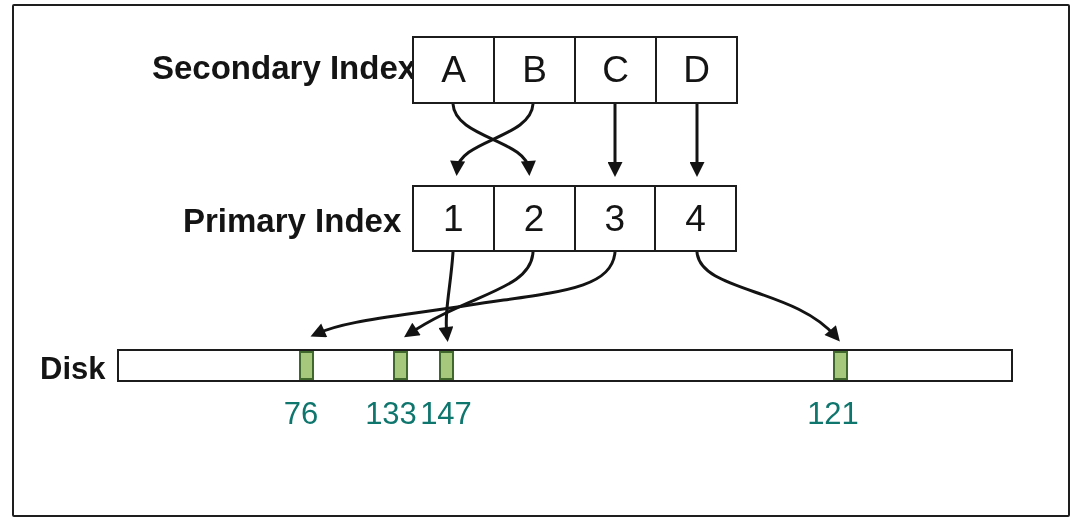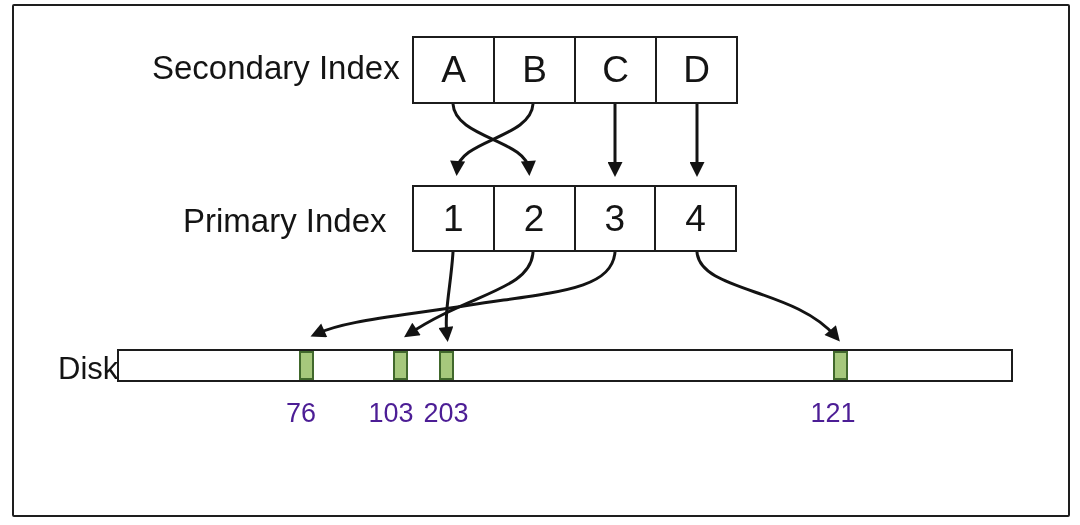--- a/index.html
+++ b/index.html
@@ -4,24 +4,24 @@
 <style>
   html,body{margin:0;padding:0;background:#ffffff;}
   body{
     width:1080px;height:525px;position:relative;overflow:hidden;
     font-family:"Liberation Sans","DejaVu Sans",sans-serif;color:#111;
   }
   .frame{
     position:absolute;left:12px;top:4px;width:1058px;height:513px;
     border:2px solid #1e1e1e;border-radius:2px;box-sizing:border-box;
   }
-  .row-label{position:absolute;font-size:33px;line-height:33px;white-space:nowrap;color:#141414;}
+  .row-label{position:absolute;font-size:33px;line-height:33px;white-space:nowrap;color:#141414;font-weight:bold;}
   #secondary-label{left:152px;top:51px;}
   #primary-label{left:183px;top:204px;}
-  #disk-label{left:40px;top:352px;font-size:31px;margin-left:18px;}
+  #disk-label{left:40px;top:352px;font-size:31px;}
   .index-row{
     position:absolute;display:flex;box-sizing:border-box;
     border:2px solid #1c1c1c;background:#fff;
   }
   #secondary-row{left:412px;top:36px;width:326px;height:68px;}
   #primary-row{left:412px;top:185px;width:325px;height:67px;}
   .cell{
     flex:1;display:flex;align-items:center;justify-content:center;
     font-size:37px;color:#141414;border-left:2px solid #1c1c1c;
   }
@@ -32,22 +32,22 @@
   }
   .disk-block{
     position:absolute;top:0;bottom:0;width:15px;box-sizing:border-box;
     background:#a6c87c;border:2px solid #41682c;
   }
   #block-76{left:180px;}
   #block-103{left:274px;}
   #block-107{left:320px;}
   #block-211{left:714px;}
   .offset-label{
-    position:absolute;top:399px;font-size:27px;line-height:29px;
-    transform:translateX(-50%);color:#4c1d95;white-space:nowrap;
+    position:absolute;top:399px;font-size:31px;line-height:29px;
+    transform:translateX(-50%);color:#0f766e;white-space:nowrap;
   }
   #offset-76{left:301px;}
   #offset-103{left:391px;}
   #offset-107{left:446px;}
   #offset-211{left:833px;}
   #arrow-layer{position:absolute;left:0;top:0;pointer-events:none;}
   .arrow{fill:none;stroke:#131313;stroke-width:3;}
 </style>
 </head>
 <body>
@@ -73,22 +73,22 @@
 </div>
 
 <div class="disk-bar">
   <div class="disk-block" id="block-76"></div>
   <div class="disk-block" id="block-103"></div>
   <div class="disk-block" id="block-107"></div>
   <div class="disk-block" id="block-211"></div>
 </div>
 
 <div class="offset-label" id="offset-76">76</div>
-<div class="offset-label" id="offset-103">103</div>
-<div class="offset-label" id="offset-107">203</div>
+<div class="offset-label" id="offset-103">133</div>
+<div class="offset-label" id="offset-107">147</div>
 <div class="offset-label" id="offset-211">121</div>
 
 <svg id="arrow-layer" width="1080" height="525" viewBox="0 0 1080 525">
   <defs>
     <marker id="arrowhead" viewBox="0 0 10 10" refX="6" refY="5" markerWidth="5.5" markerHeight="5" orient="auto">
       <path d="M 0 0 L 10 5 L 0 10 Z" fill="#131313"></path>
     </marker>
   </defs>
   <path class="arrow" d="M 453 104 C 455 138 527 140 529 170" marker-end="url(#arrowhead)"></path>
   <path class="arrow" d="M 533 104 C 531 138 459 140 457 170" marker-end="url(#arrowhead)"></path>

